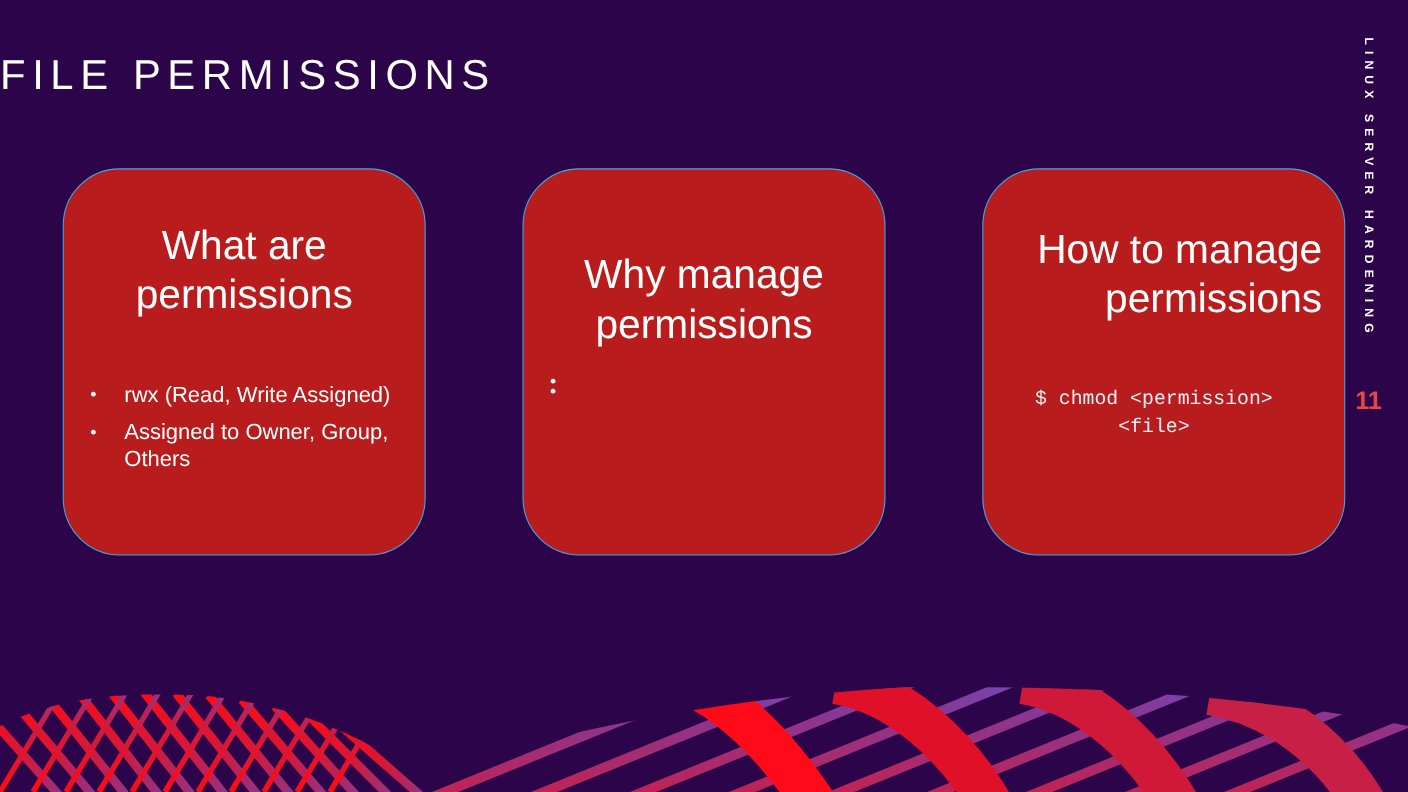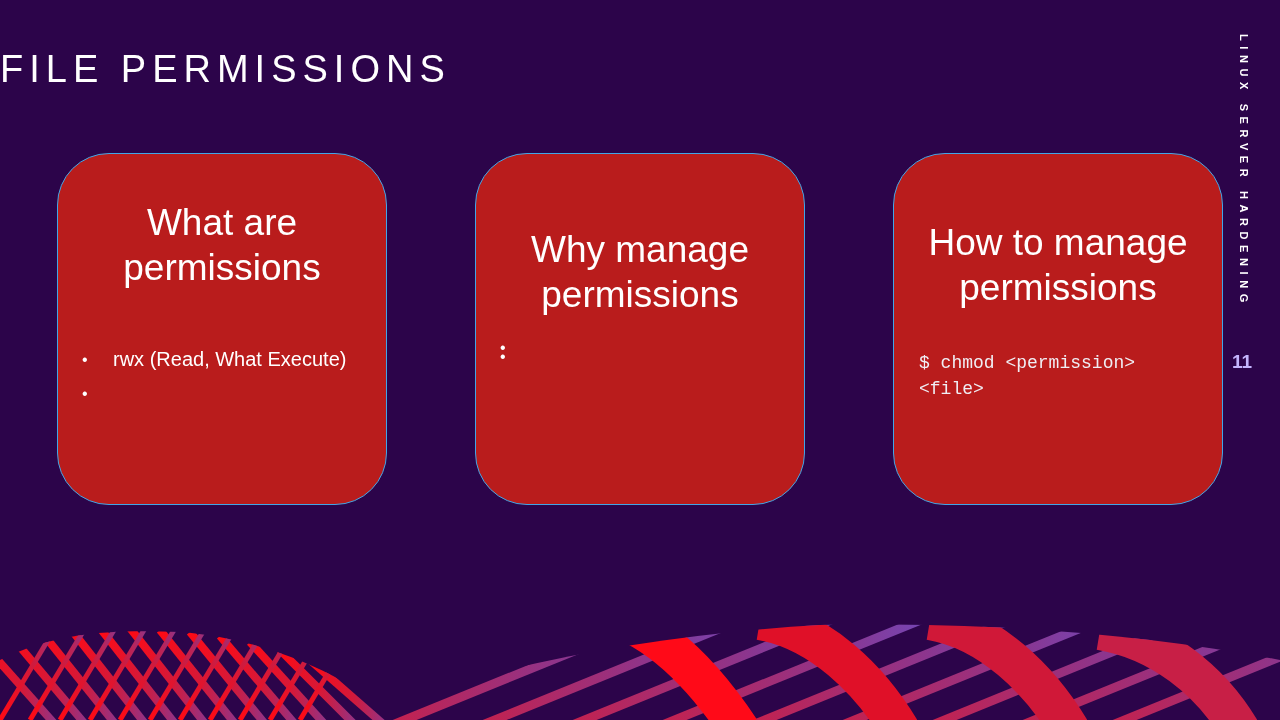--- a/index.html
+++ b/index.html
@@ -16,76 +16,77 @@
     font-weight: normal; color: #ffffff;
   }
   .side-label {
     position: absolute; left: 1238px; top: 34px;
     writing-mode: vertical-rl;
     font-size: 11px; letter-spacing: 5.6px; font-weight: bold;
     color: #ffffff;
   }
   .page-number {
     position: absolute; left: 1232px; top: 351px;
-    font-size: 19px; color: #c4b5fd; font-weight: bold;
+    font-size: 23px; color: #ef4444; font-weight: bold;
   }
   .card {
     position: absolute; top: 153px; width: 330px; height: 352px;
     background: #b91c1c;
     border: 1.5px solid #41a6e6;
     border-radius: 52px;
     box-sizing: border-box;
   }
   .card-1 { left: 57px; }
   .card-2 { left: 475px; }
   .card-3 { left: 893px; }
   .card-heading {
     position: absolute; left: 0; right: 0;
     text-align: center; font-size: 37px; line-height: 45px;
     color: #ffffff; font-weight: normal;
   }
   .card-1 .card-heading { top: 46px; }
   .card-2 .card-heading { top: 33px; margin-top: 40px; }
-  .card-3 .card-heading { top: 66px; }
+  .card-3 .card-heading { top: 50px; text-align: right; }
   .bullets {
     position: absolute; left: 22px; right: 10px;
     margin: 0; padding: 0; list-style: none;
   }
   .card-1 .bullets { top: 193px; }
   .card-2 .bullets { top: 181px; }
   .bullets li {
     position: relative; padding-left: 33px;
     font-size: 20px; line-height: 25px; margin-bottom: 9px;
     color: #ffffff;
   }
   .bullet-dot {
     position: absolute; left: 2px; top: 0; font-size: 16px;
   }
   .code {
     position: absolute; left: 25px; top: 196px; right: 10px;
     font-family: "Liberation Mono", "DejaVu Sans Mono", monospace;
     font-size: 18px; line-height: 26px; color: #f0eef4;
     white-space: pre-wrap;
+    text-align: center;
   }
   .decor {
     position: absolute; left: 0; top: 580px; width: 1280px; height: 140px;
   }
 </style>
 </head>
 <body>
 
 <div class="slide-title">FILE PERMISSIONS</div>
 <div class="side-label">LINUX SERVER HARDENING</div>
 <div class="page-number">11</div>
 
 <div class="card card-1">
   <div class="card-heading" style="padding:0 50px">What are permissions</div>
   <ul class="bullets">
-    <li><span class="bullet-dot">•</span><span>rwx (Read, What Execute)</span></li>
-    <li><span class="bullet-dot">•</span></li>
+    <li><span class="bullet-dot">•</span><span>rwx (Read, Write Assigned)</span></li>
+    <li><span class="bullet-dot">•</span><span>Assigned to Owner, Group, Others</span></li>
   </ul>
 </div>
 
 <div class="card card-2">
   <div class="card-heading" style="padding:0 40px">Why manage permissions</div>
   <ul class="bullets">
     <li><span class="bullet-dot">•</span></li>
     <li><span class="bullet-dot">•</span></li>
   </ul>
 </div>

